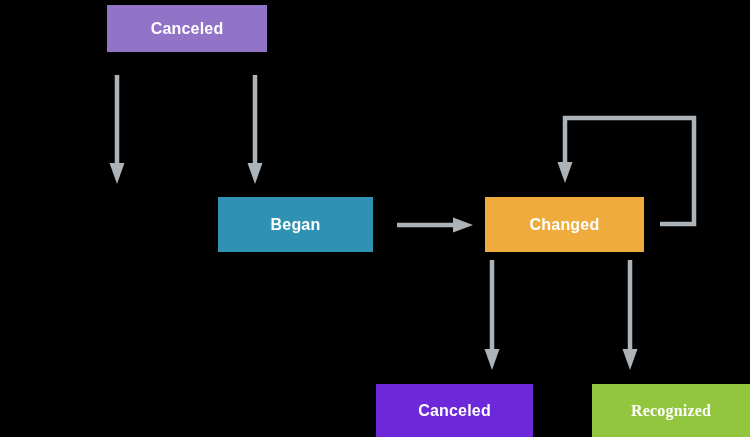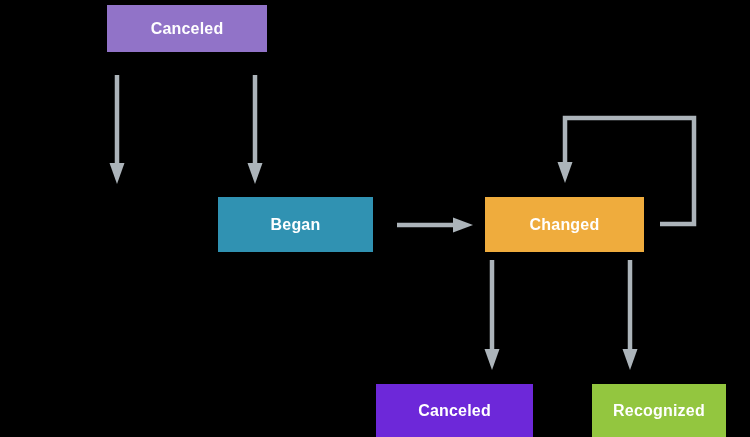--- a/index.html
+++ b/index.html
@@ -23,21 +23,21 @@
     color: #ffffff;
     font-size: 16px;
     font-weight: bold;
     letter-spacing: 0.2px;
   }
   .node-possible   { left: 107px; top: 5px;   width: 160px; height: 47px; }
   .node-failed     { left: 0px;   top: 197px; width: 158px; height: 55px; }
   .node-began      { left: 218px; top: 197px; width: 155px; height: 55px; align-items: center; }
   .node-changed    { left: 485px; top: 197px; width: 159px; height: 55px; }
   .node-canceled   { left: 376px; top: 384px; width: 157px; height: 53px; }
-  .node-recognized { left: 592px; top: 384px; width: 134px; height: 53px; }
+  .node-recognized { left: 592px; top: 384px; width: 158px; height: 53px; font-family: Liberation Serif, serif; }
   .arrow-layer {
     position: absolute;
     left: 0; top: 0;
     width: 750px;
     height: 437px;
   }
 </style>
 </head>
 <body>
 

